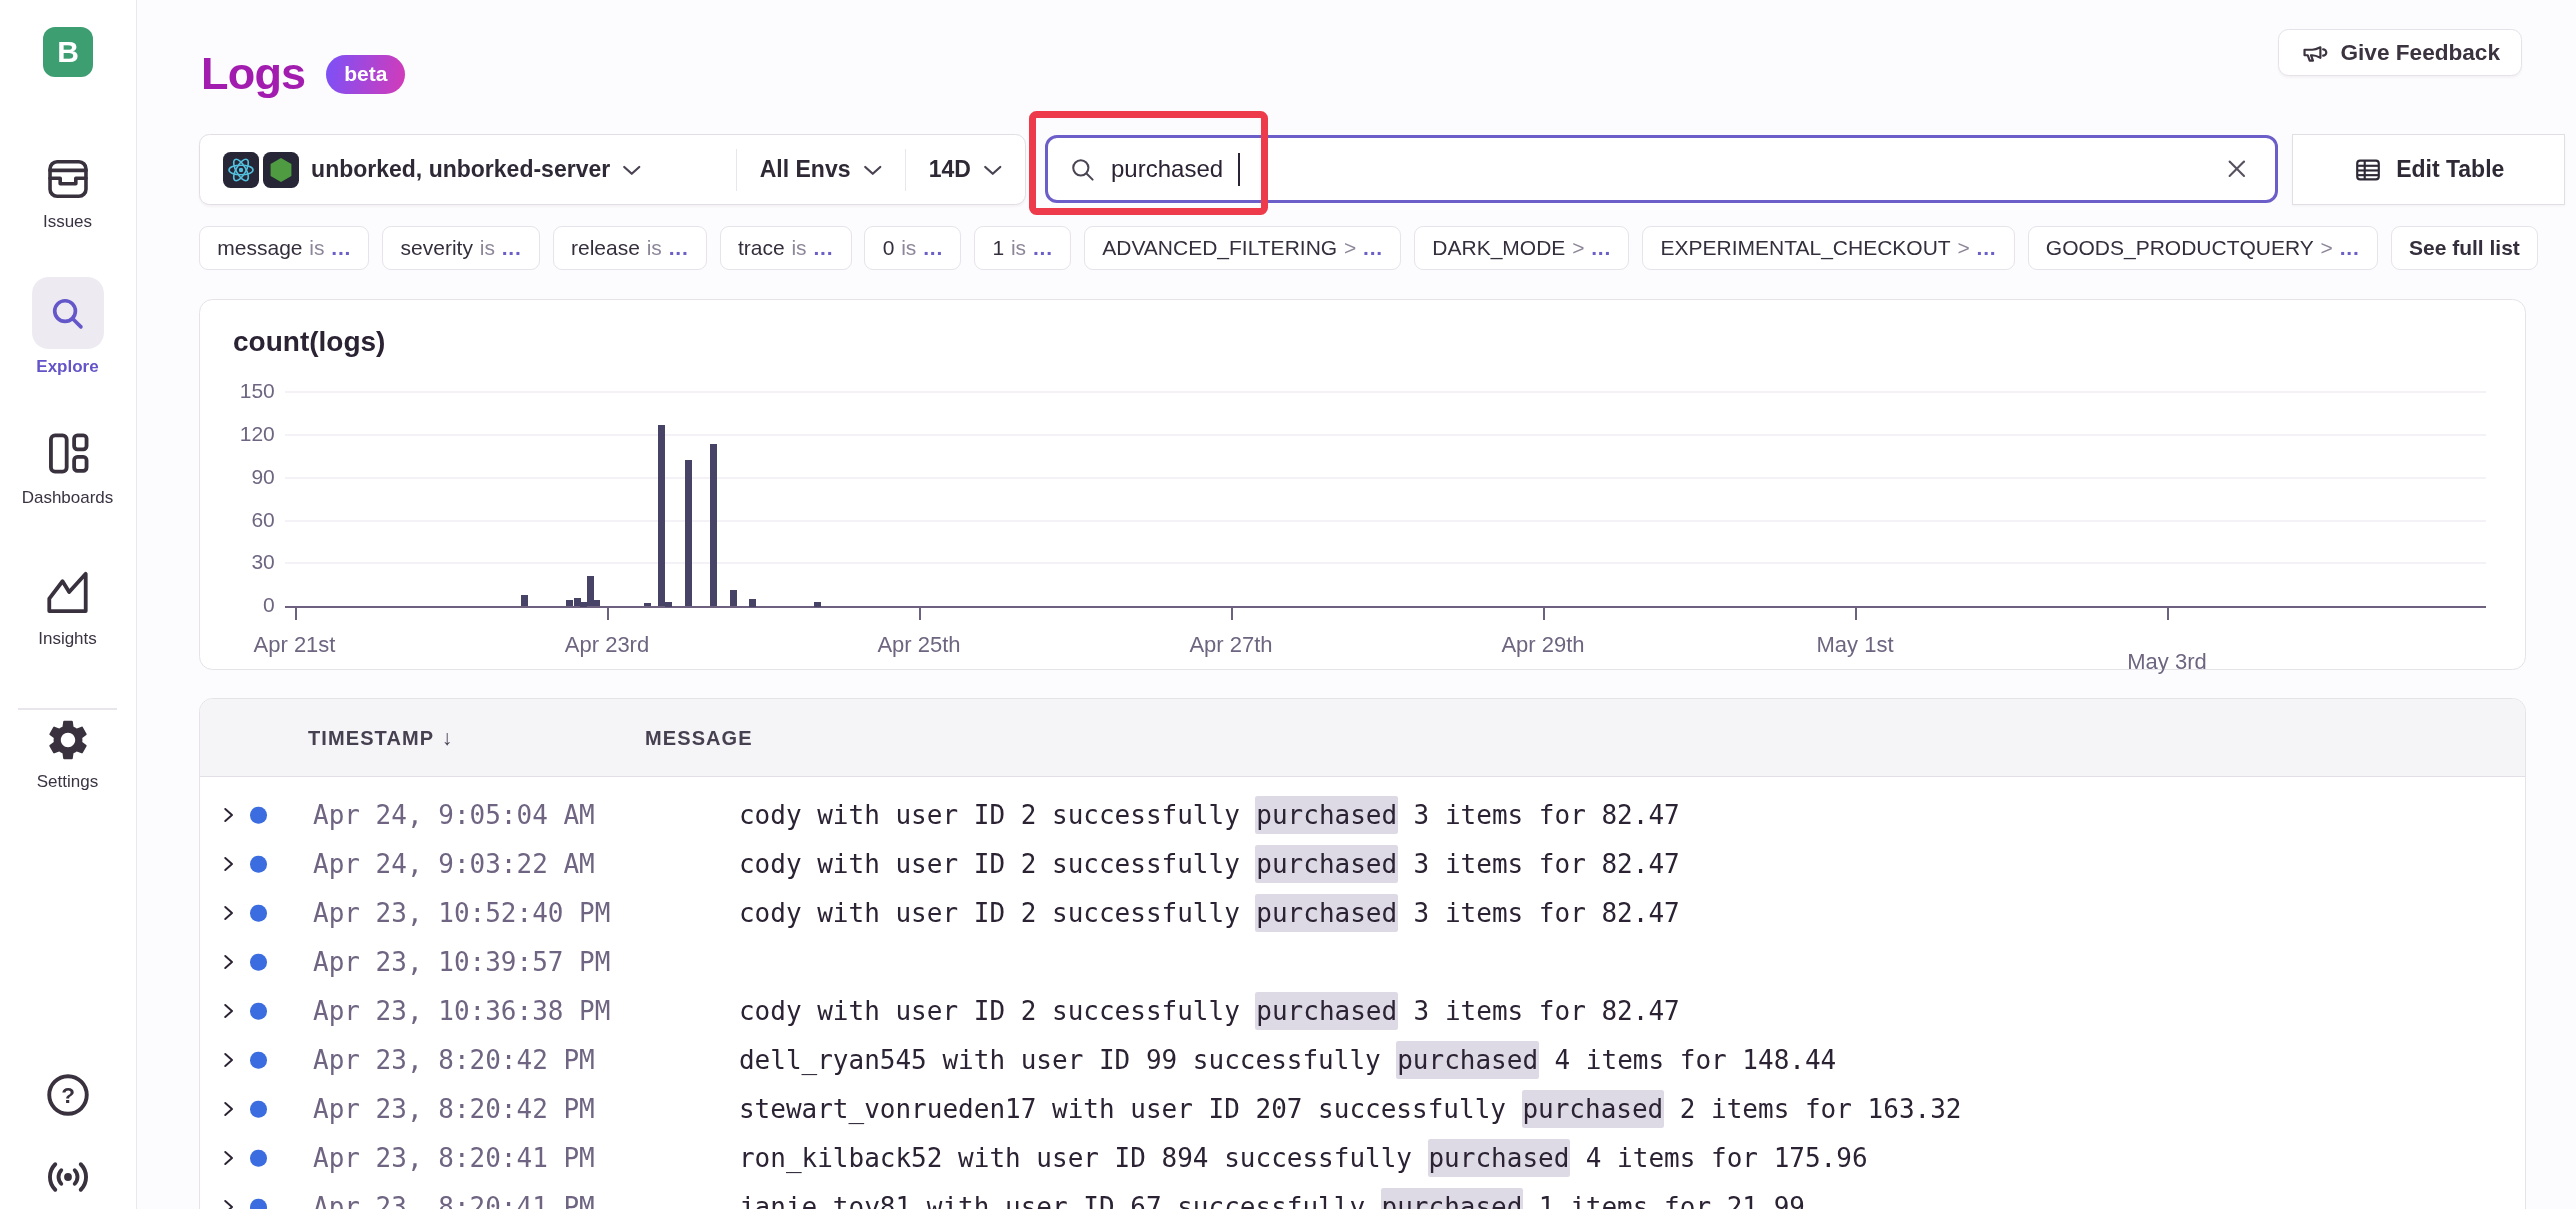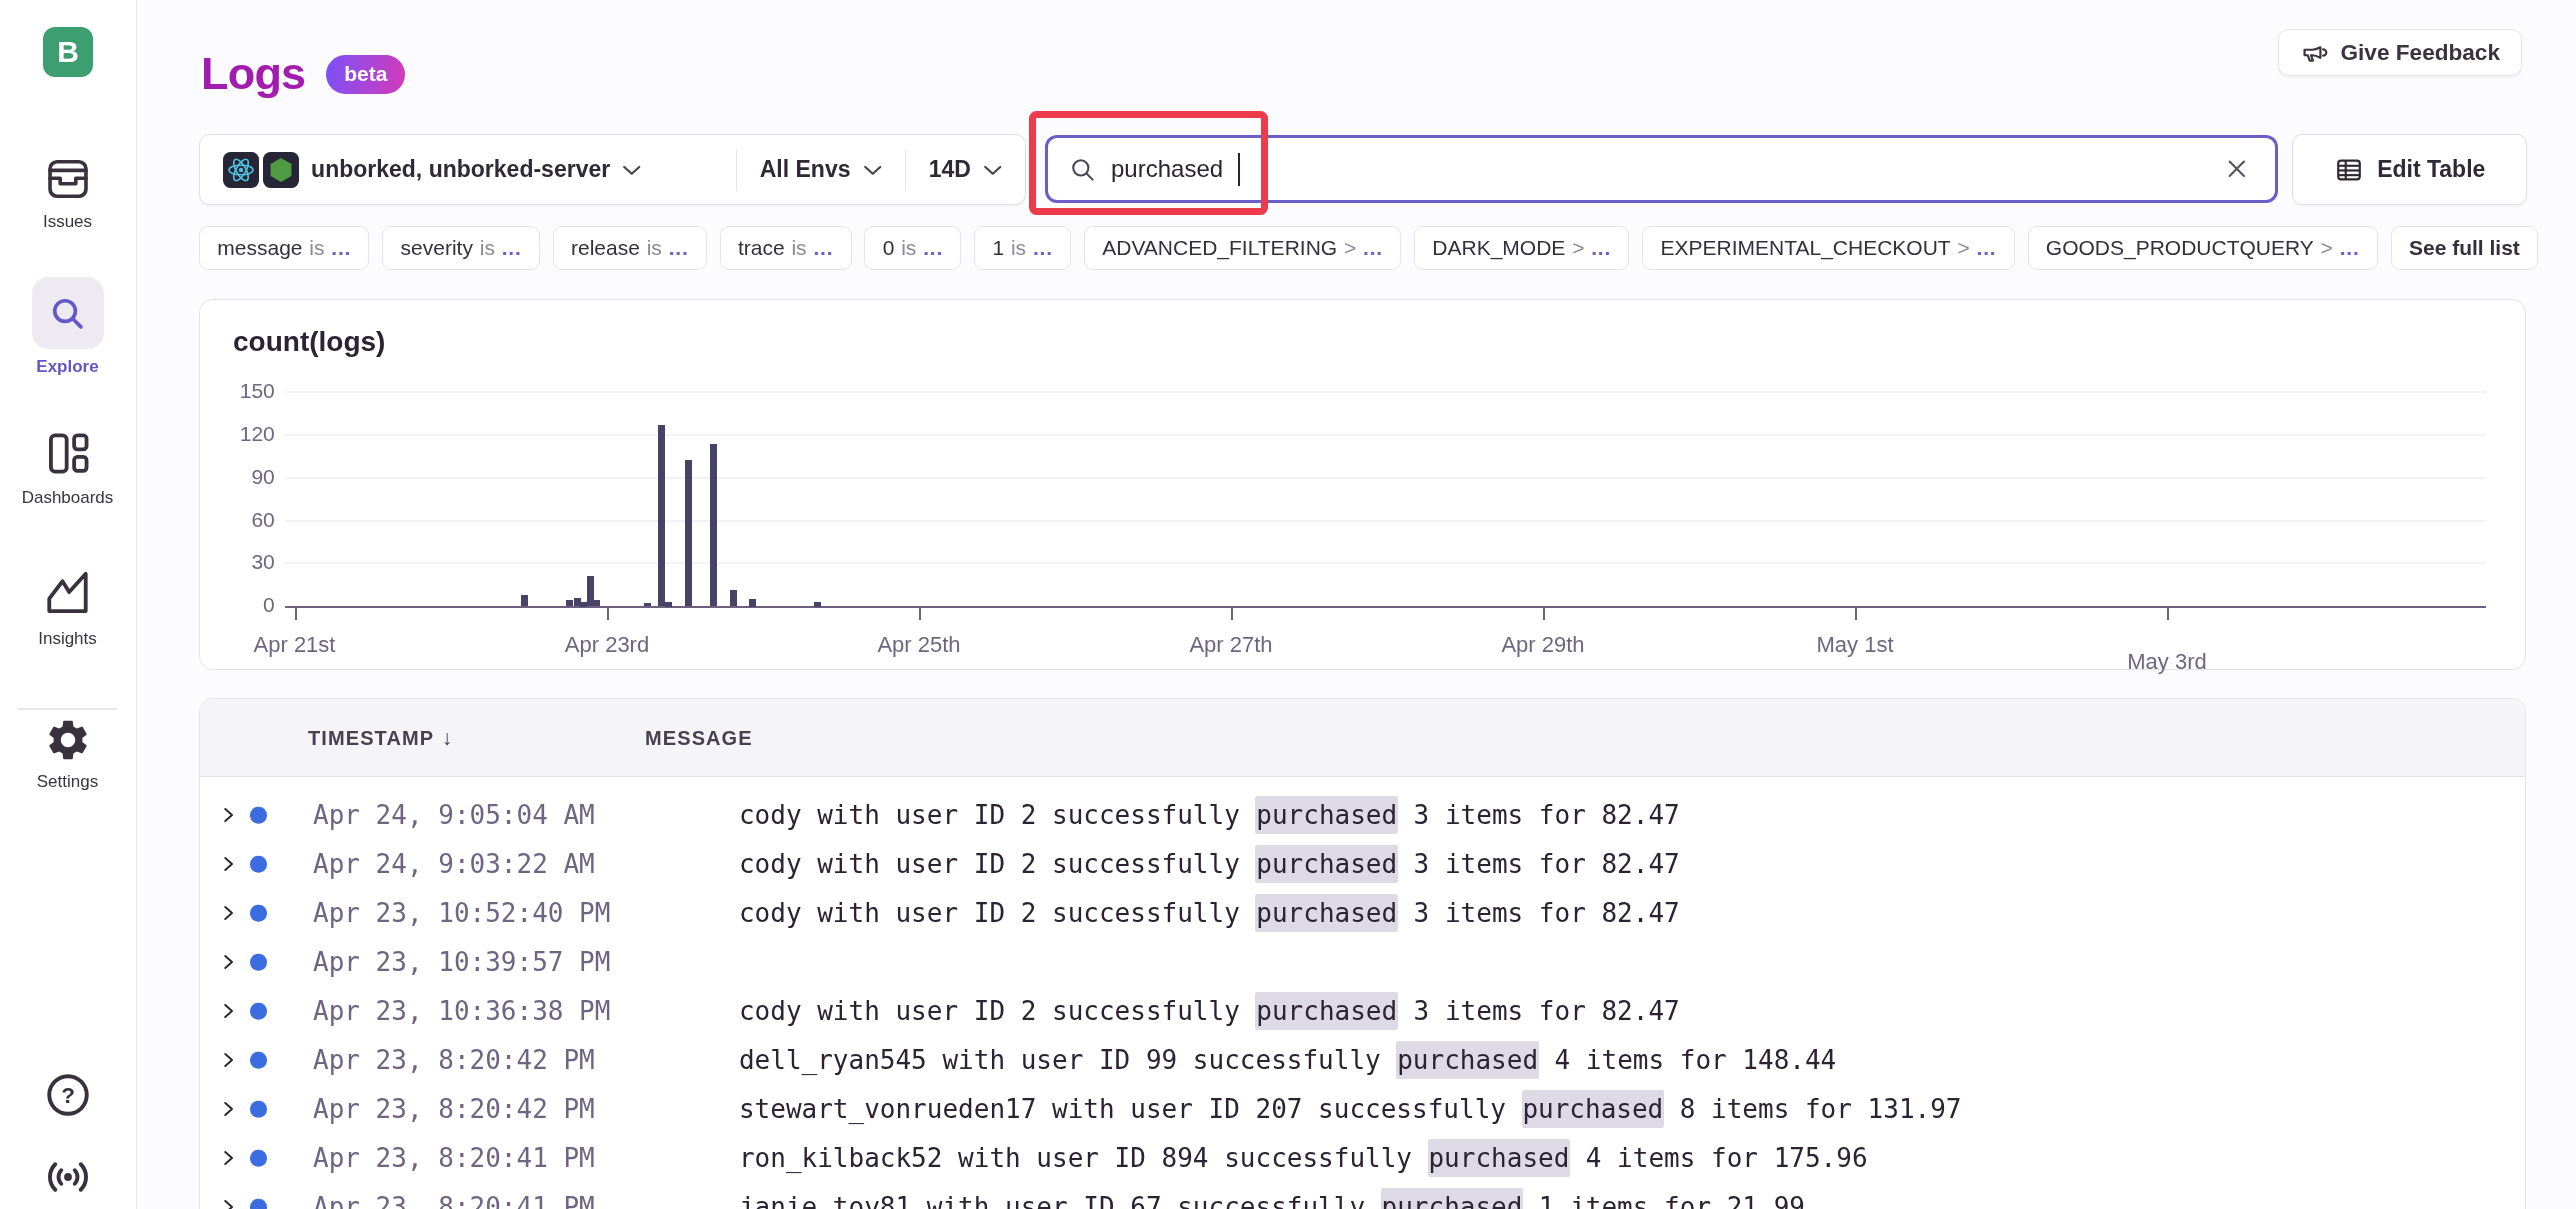--- a/index.html
+++ b/index.html
@@ -49,22 +49,22 @@
     display:flex; align-items:center; justify-content:center; }
   .search-box { position:absolute; left:1045px; top:135px; width:1233px; height:68px;
     background:#fff; border:3.8px solid #6c5ec9; border-radius:12px;
     display:flex; align-items:center; padding:0 21px; gap:15px; }
   .search-text { font-size:24px; font-weight:500; color:#2b2233; }
   .caret { width:2.3px; height:33px; background:#2b2233; }
   .sb-spacer { flex:1; }
   .clear-btn { background:none; border:none; cursor:pointer; display:flex; padding:4.5px; }
   .red-box { position:absolute; left:1029px; top:111px; width:239px; height:104px;
     border:7.5px solid #ee3b4b; border-radius:7.5px; z-index:60; pointer-events:none; }
-  .edit-table-btn { position:absolute; left:2292px; top:134px; width:235px; height:71px;
-    background:#fff; border:1.5px solid #e2dee6; border-radius:10px;
+  .edit-table-btn { position:absolute; left:2292px; top:134px; width:273px; height:71px;
+    background:#fff; border:1.5px solid #e2dee6; border-radius:0;
     display:flex; align-items:center; justify-content:center; gap:13.5px;
     font-size:23px; font-weight:700; color:#2f2936; cursor:pointer;
     box-shadow:0 1.5px 2.3px rgba(40,30,60,.04); }
   
   .chips-row { position:absolute; left:199px; top:226px; right:0; height:44px;
     display:flex; gap:12.8px; overflow:hidden; }
   .chip { flex:0 0 auto; height:44px; padding:0 17.3px; background:#fff;
     border:1.5px solid #e6e3ea; border-radius:9px; display:inline-flex; align-items:center;
     gap:6.8px; font-family:inherit; font-size:21px; color:#352f3d; cursor:pointer; white-space:nowrap; }
   .chip-op { color:#8d8699; }
@@ -436,21 +436,21 @@
 
   <div class="log-row">
     <span class="row-chevron">
       <svg width="16.5" height="18" viewBox="0 0 22 24" fill="none" stroke="#2b2233" stroke-width="2.6" stroke-linecap="round" stroke-linejoin="round">
               <polyline points="7,4 16,12 7,20"></polyline>
             </svg>
     </span>
     <span class="row-dot"></span>
     <span class="row-ts mono">Apr 23, 8:20:42 PM</span>
     <span class="row-msg mono">
-      <span class="msg-before">stewart_vonrueden17 with user ID 207 successfully </span><span class="msg-hl">purchased</span><span class="msg-after"> 8 items for 131.97</span>
+      <span class="msg-before">stewart_vonrueden17 with user ID 207 successfully </span><span class="msg-hl">purchased</span><span class="msg-after"> 2 items for 163.32</span>
     </span>
   </div>
 
   <div class="log-row">
     <span class="row-chevron">
       <svg width="16.5" height="18" viewBox="0 0 22 24" fill="none" stroke="#2b2233" stroke-width="2.6" stroke-linecap="round" stroke-linejoin="round">
               <polyline points="7,4 16,12 7,20"></polyline>
             </svg>
     </span>
     <span class="row-dot"></span>

